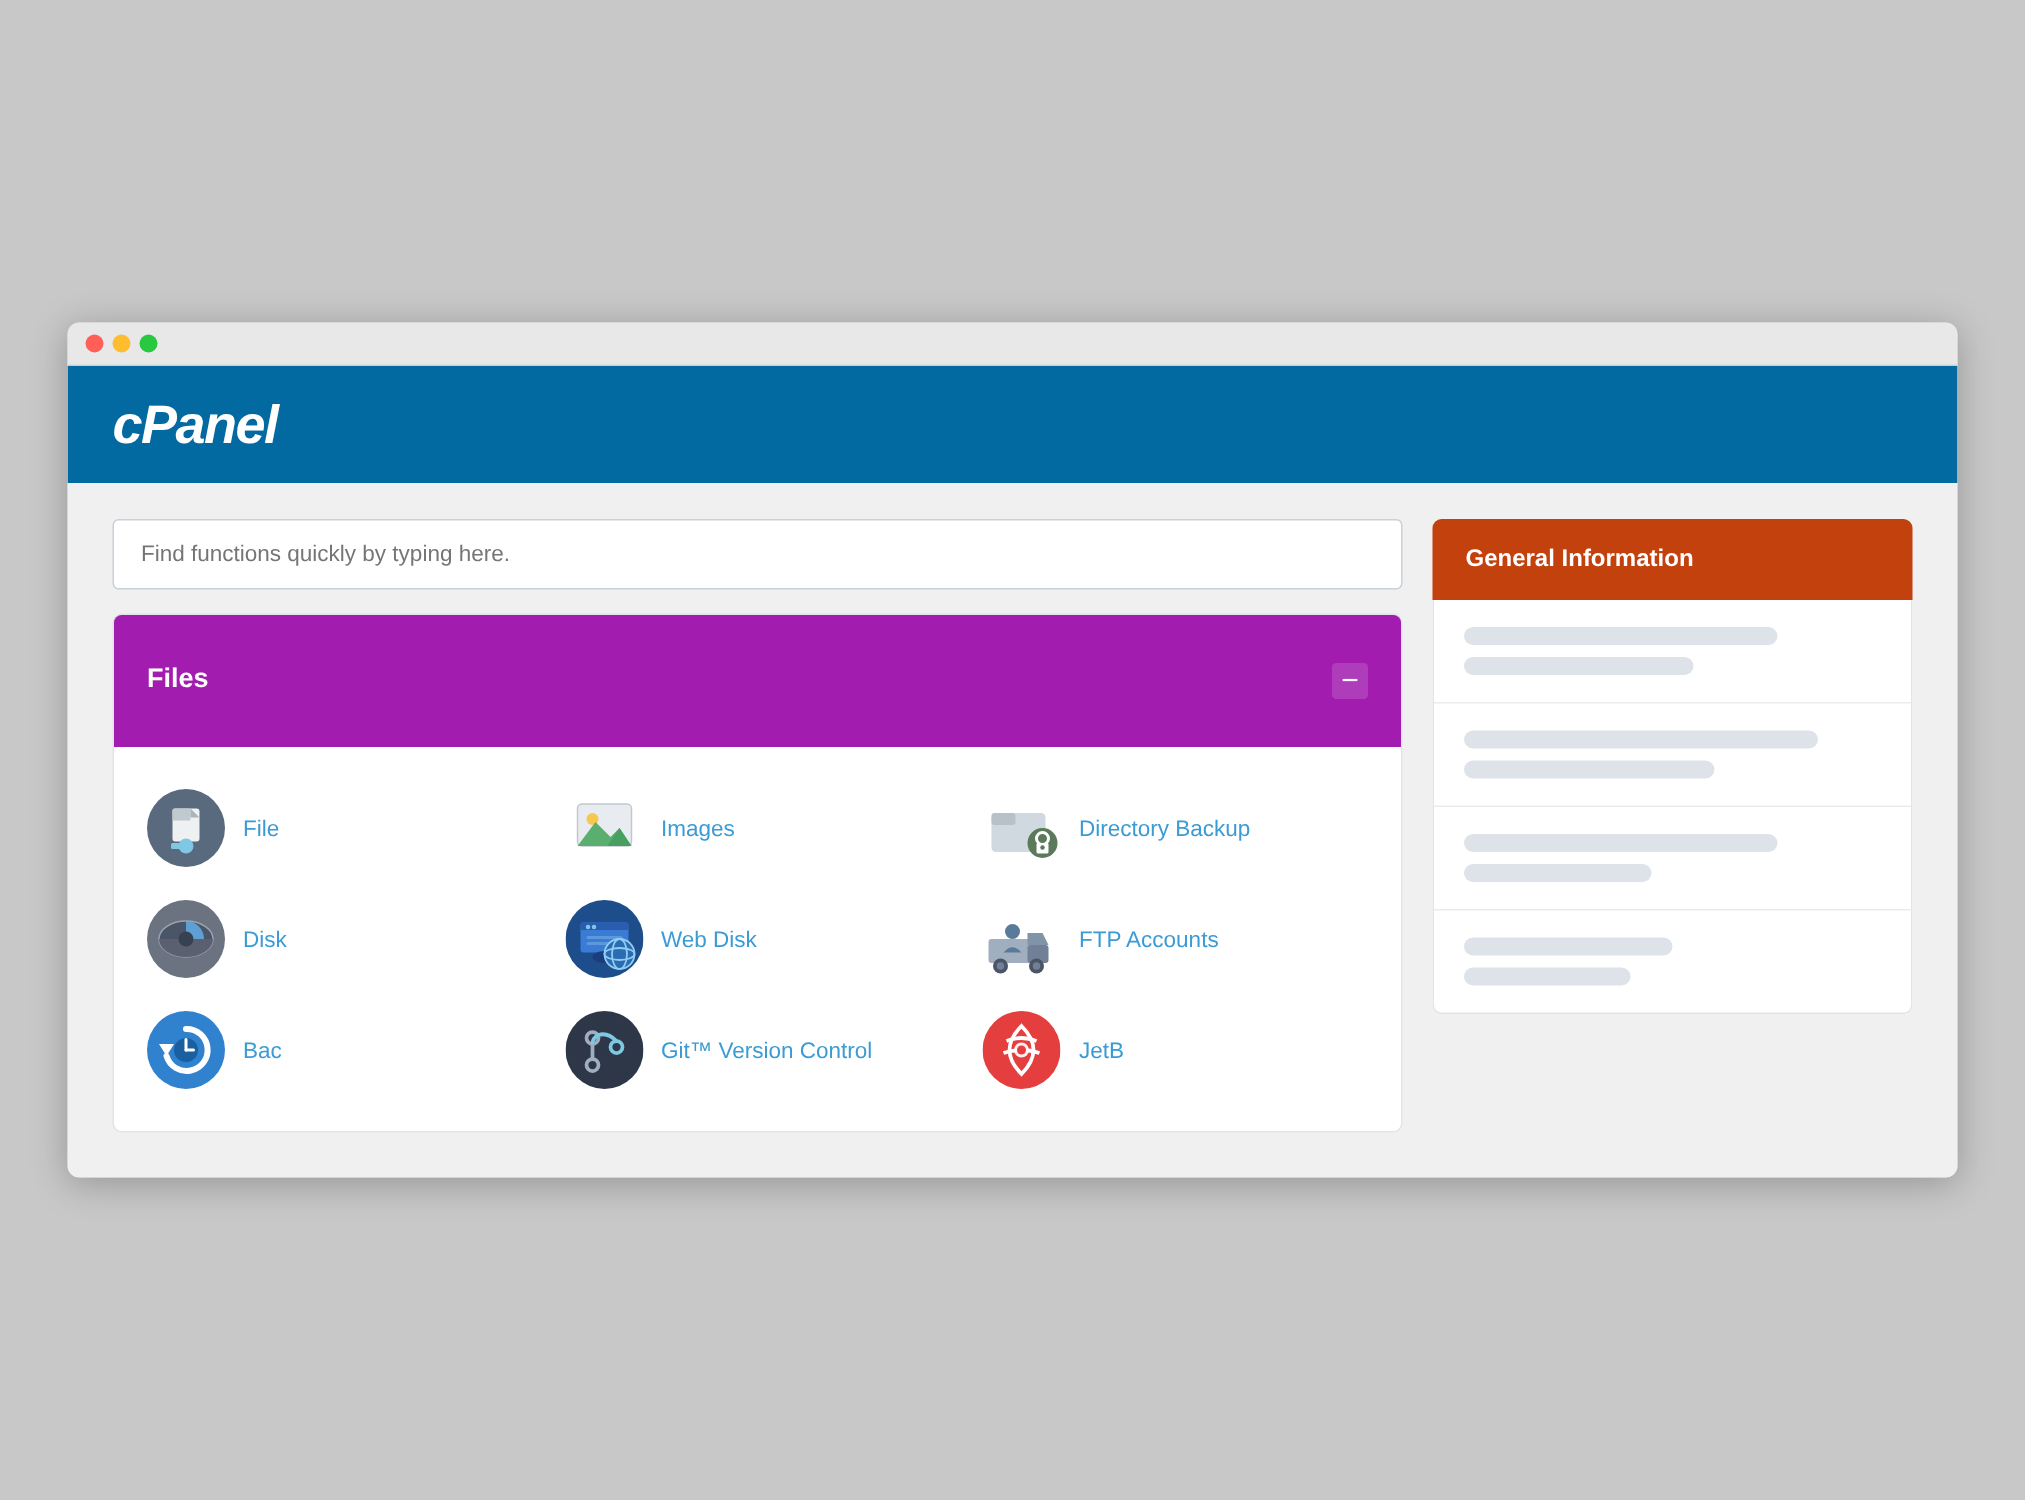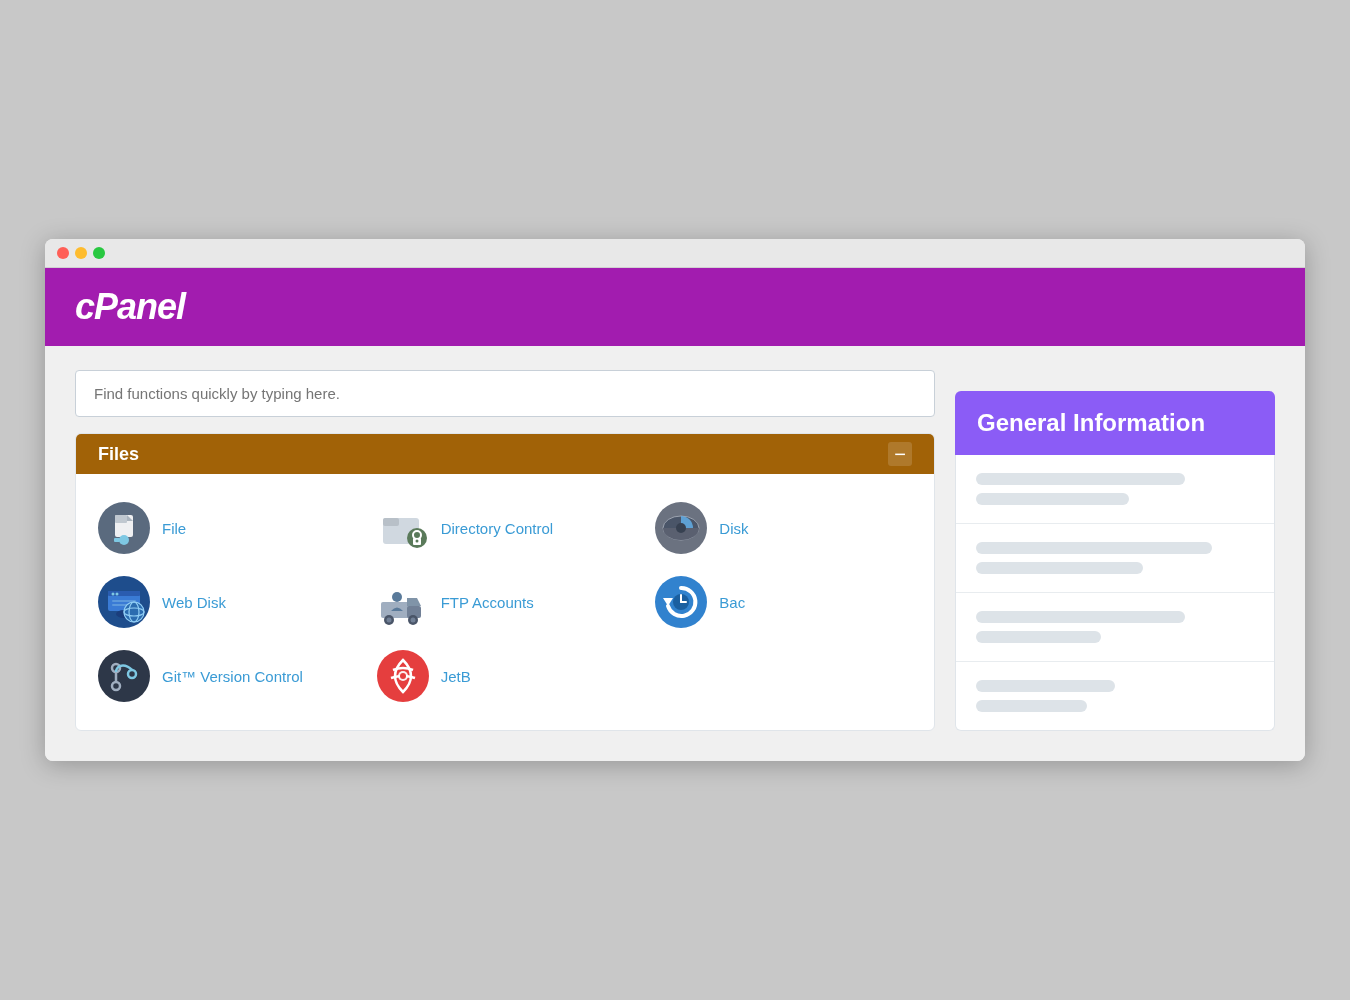--- a/index.html
+++ b/index.html
@@ -17,21 +17,21 @@
     .window {
       width: 1260px;
       background: #f0f0f0;
       border-radius: 8px;
       overflow: hidden;
       box-shadow: 0 4px 24px rgba(0,0,0,0.25);
     }
 
     
     .header {
-      background: #a21caf;
+      background: #0369a1;
       padding: 18px 30px;
       display: flex;
       align-items: center;
     }
 
     .cpanel-logo {
       color: #ffffff;
       font-size: 36px;
       font-weight: 900;
       font-style: italic;
@@ -68,25 +68,25 @@
 
     
     .files-section {
       background: #ffffff;
       border-radius: 6px;
       overflow: hidden;
       border: 1px solid #e0e5ea;
     }
 
     .files-header {
-      background: #a16207;
+      background: #a21caf;
       color: #ffffff;
-      padding: 8px 22px;
-      display: flex;
-      align-items: center;
+      padding: 32px 22px;
+      display: flex;
+      align-items: flex-start;
       justify-content: space-between;
     }
 
     .files-title {
       font-size: 18px;
       font-weight: 700;
       color: #ffffff;
     }
 
     .collapse-btn {
@@ -135,27 +135,26 @@
     
     .right-panel {
       width: 320px;
       flex-shrink: 0;
       display: flex;
       flex-direction: column;
       gap: 0;
     }
 
     .info-header {
-      background: #8b5cf6;
+      background: #c2410c;
       color: #ffffff;
       padding: 18px 22px;
-      font-size: 24px;
+      font-size: 16px;
       font-weight: 700;
       border-radius: 6px 6px 0 0;
-      margin-top: 21px;
     }
 
     .info-body {
       background: #ffffff;
       border: 1px solid #e0e5ea;
       border-top: none;
       border-radius: 0 0 6px 6px;
       padding: 0;
     }
 
@@ -240,33 +239,47 @@
                 <rect x="17" y="13" width="18" height="22" rx="2" fill="#fff" opacity="0.9"></rect>
                 <rect x="17" y="13" width="12" height="8" rx="1" fill="#c0c8d0"></rect>
                 <polygon points="29,13 35,19 29,19" fill="#aab4be"></polygon>
                 <circle cx="26" cy="38" r="5" fill="#7ec8e3"></circle>
                 <rect x="16" y="36" width="6" height="4" rx="1" fill="#7ec8e3"></rect>
               </svg>
             </div>
             <span class="file-label">File</span>
           </div>
 
+          <div class="file-item">
+            <div class="file-icon">
+              <svg width="52" height="52" viewBox="0 0 52 52">
+                <rect x="8" y="10" width="36" height="28" rx="3" fill="#e8ecf0"></rect>
+                <rect x="8" y="10" width="36" height="28" rx="3" fill="none" stroke="#c0c8d0" stroke-width="1"></rect>
+
+                <circle cx="18" cy="20" r="4" fill="#f6c94e"></circle>
+
+                <polygon points="8,38 20,22 30,32 36,26 44,38" fill="#5aaf6e"></polygon>
+                <polygon points="28,38 36,26 44,38" fill="#48a060"></polygon>
+              </svg>
+            </div>
+            <span class="file-label">Images</span>
+          </div>
 
           <div class="file-item">
             <div class="file-icon">
               <svg width="52" height="52" viewBox="0 0 52 52">
                 <rect x="6" y="16" width="36" height="26" rx="3" fill="#d0d8e0"></rect>
                 <rect x="6" y="16" width="16" height="8" rx="2" fill="#b8c0c8"></rect>
                 <circle cx="40" cy="36" r="10" fill="#5a7a5a"></circle>
                 <circle cx="40" cy="33" r="4" fill="none" stroke="#fff" stroke-width="2"></circle>
                 <rect x="36" y="36" width="8" height="7" rx="1" fill="#fff"></rect>
                 <circle cx="40" cy="39" r="1.5" fill="#5a7a5a"></circle>
               </svg>
             </div>
-            <span class="file-label">Directory Control</span>
+            <span class="file-label">Directory Backup</span>
           </div>
 
           <div class="file-item">
             <div class="file-icon">
               <svg width="52" height="52" viewBox="0 0 52 52">
                 <circle cx="26" cy="26" r="26" fill="#6b7280"></circle>
                 <ellipse cx="26" cy="26" rx="18" ry="12" fill="#4a5568"></ellipse>
                 <ellipse cx="26" cy="26" rx="18" ry="12" fill="none" stroke="#9ca3af" stroke-width="1"></ellipse>
                 <path d="M8,26 A18,12 0 0,0 44,26" fill="#5a6070"></path>
 

